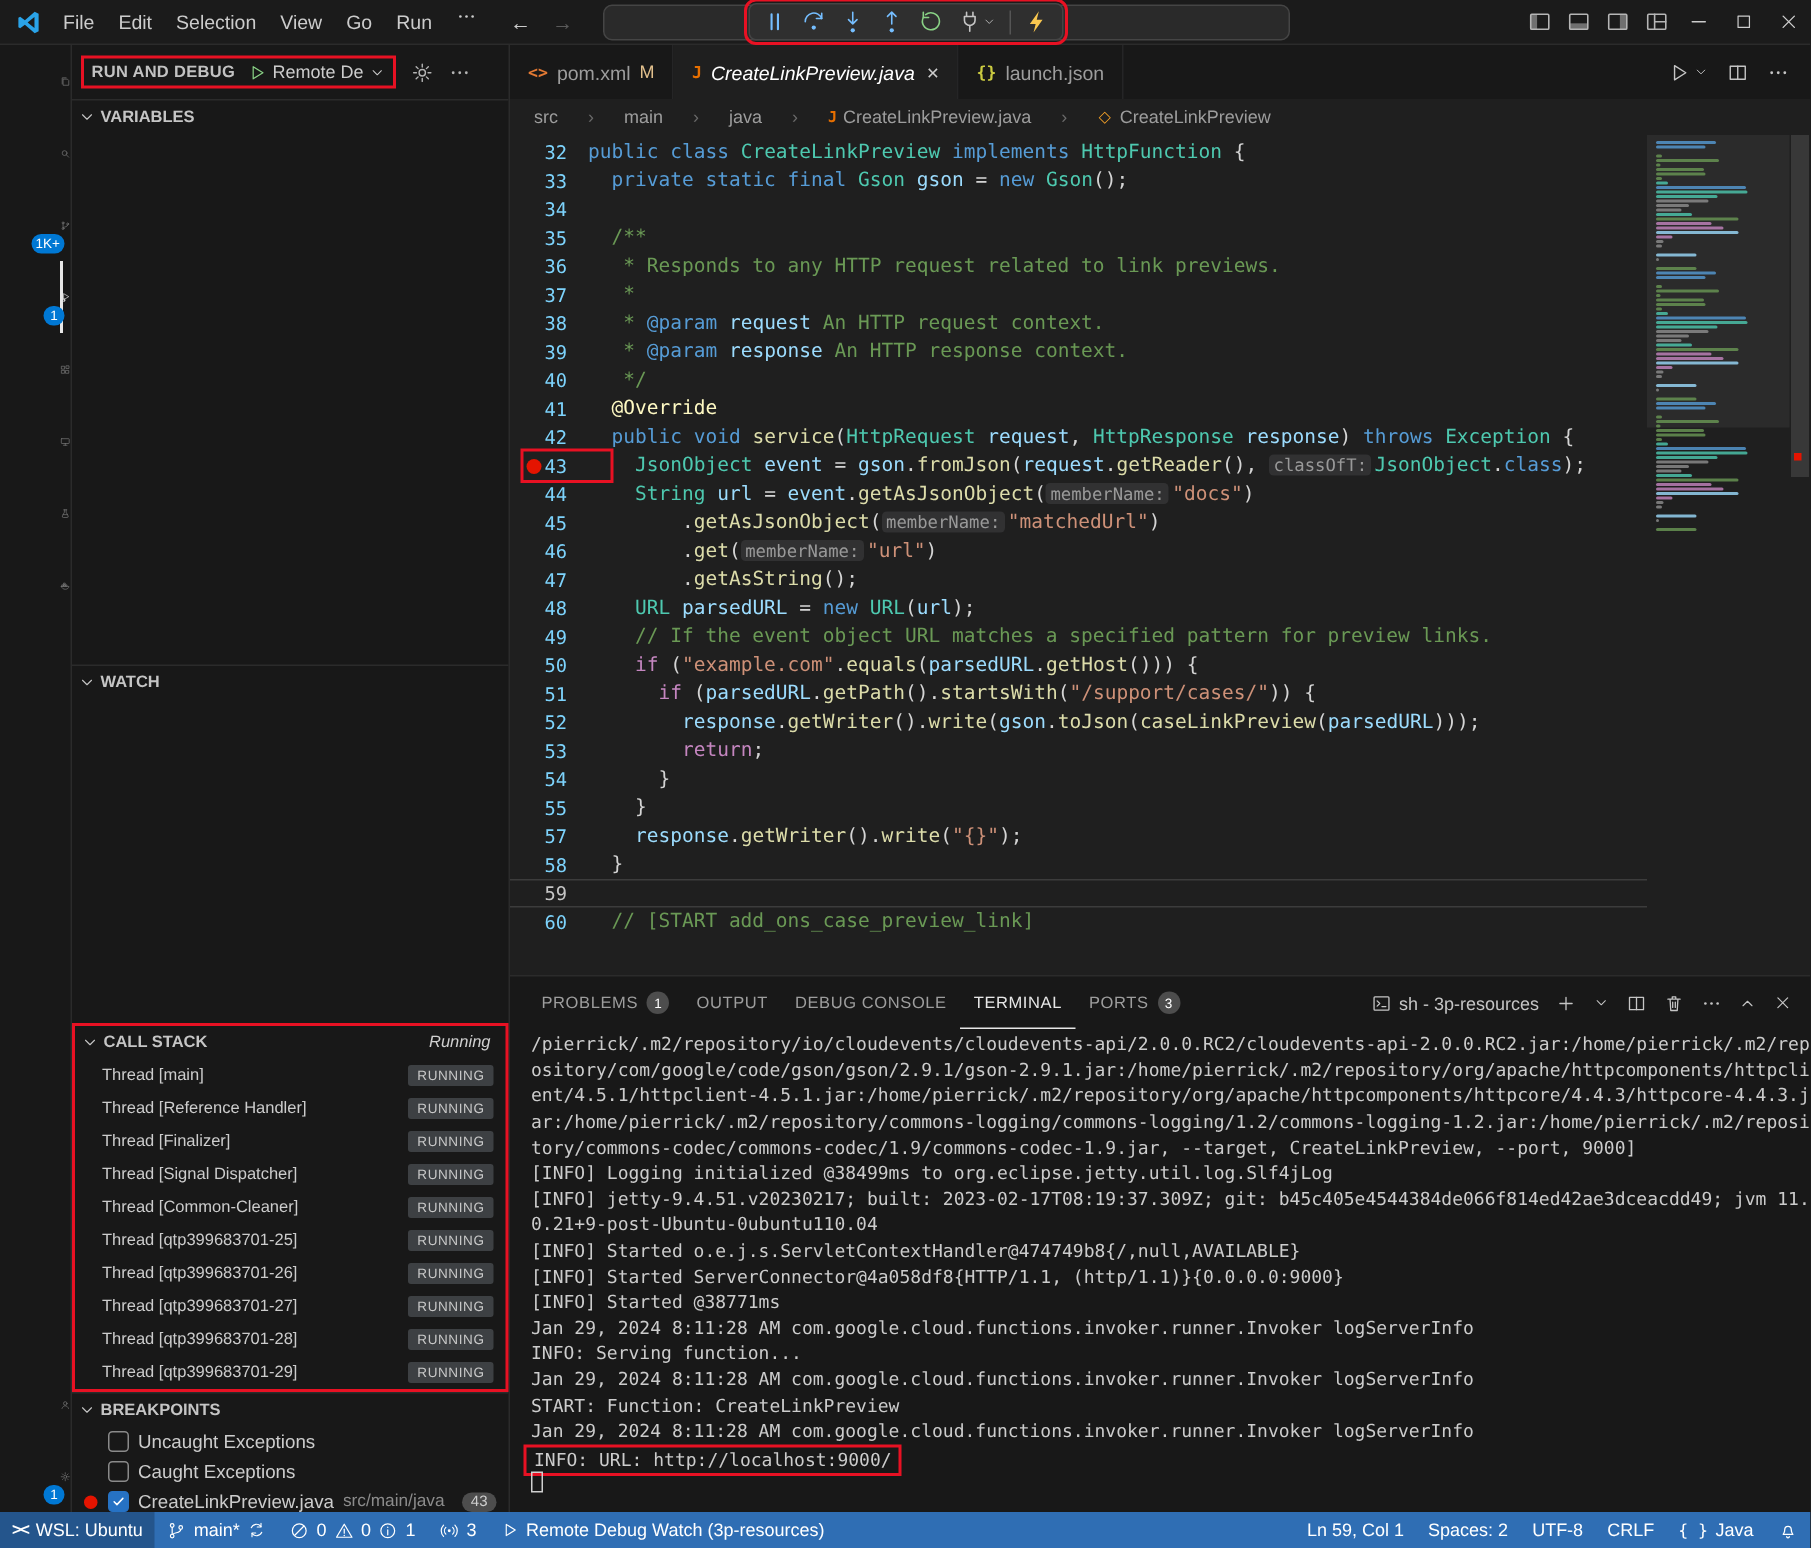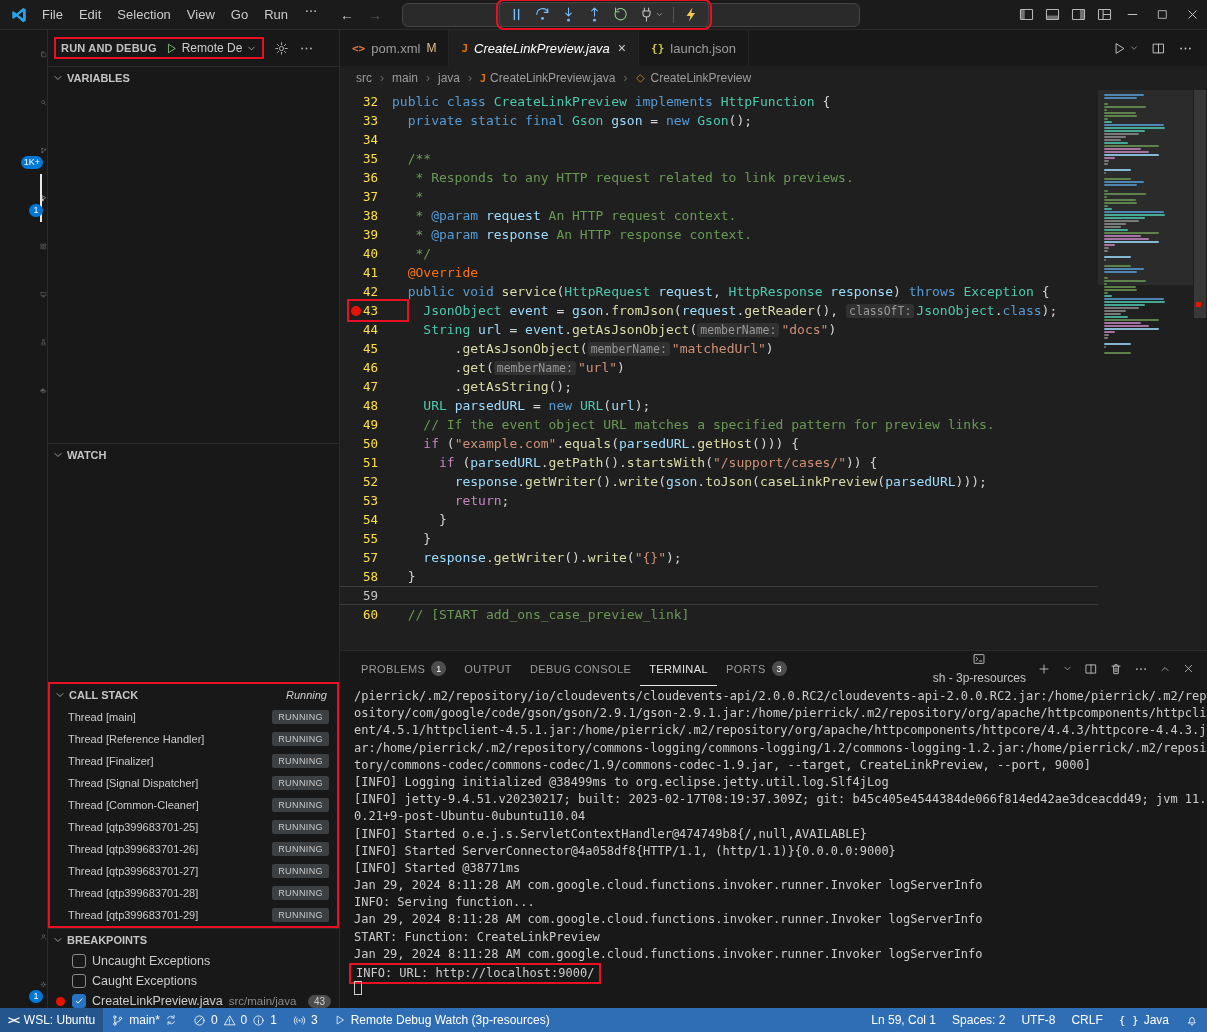--- a/index.html
+++ b/index.html
@@ -76,63 +76,63 @@
   .tab { display:flex; align-items:center; gap:6px; padding:0 12px; font-size:13px;
     color:#9d9d9d; background:#181818; border-right:1px solid #252526; white-space:nowrap; }
   .tab.active { background:#1f1f1f; color:#ffffff; }
   .tab.active .tab-label { font-style:italic; }
   .tab-icon { font-weight:700; font-style:normal; font-size:11px; font-family:"DejaVu Sans Mono",monospace; }
   .ti-java { color:#e76f00; } .ti-xml { color:#e37933; } .ti-json { color:#cbcb41; }
   .tab-deco { color:#e2c08d; font-size:12px; }
   .tab-close { color:#cccccc; font-size:14px; margin-left:2px; }
   .editor-actions { margin-left:auto; display:flex; align-items:center; gap:12px; padding:0 14px; color:#c5c5c5; }
   .ea-btn { display:flex; align-items:center; gap:2px; }
-  .breadcrumbs { height:24px; background:#1f1f1f; display:flex; align-items:center; gap:8px;
+  .breadcrumbs { height:24px; background:#1f1f1f; display:flex; align-items:center; gap:20px;
     padding:0 16px; font-size:12px; color:#9d9d9d; flex:none; }
   .crumb { display:flex; align-items:center; gap:4px; }
   .crumb-sep { color:#6a6a6a; }
   .crumb-icon { font-family:"DejaVu Sans Mono",monospace; font-weight:700; font-size:10px; }
   .ci-class { color:#ee9d28; display:flex; }
 
   .editor { height:560px; display:flex; background:#1f1f1f; overflow:hidden; flex:none; position:relative; }
   .code-area { flex:1; min-width:0; padding-top:2px; font-family:"DejaVu Sans Mono",monospace;
     font-size:13px; line-height:19px; }
   .code-line { display:flex; height:19px; position:relative; }
   .code-line.current { box-shadow: inset 0 1px 0 #3c3c3c, inset 0 -1px 0 #3c3c3c; }
-  .gutter { width:52px; flex:none; text-align:right; padding-right:14px; color:#fde047;
+  .gutter { width:52px; flex:none; text-align:right; padding-right:14px; color:#7dd3fc;
     font-size:12.5px; position:relative; line-height:19px; }
   .code-line.current .gutter { color:#c6c6c6; }
   .gutter .bp-mark { position:absolute; left:11px; top:5px; width:10px; height:10px; border-radius:50%; background:#e51400; }
   .bp-annot { position:absolute; left:7px; top:-2px; width:62px; height:23px;
     border:2px solid var(--annot); z-index:6; }
   .code-text { white-space:pre; flex:1; overflow:hidden; }
   .tk{color:#569cd6} .tc{color:#c586c0} .tt{color:#4ec9b0} .tm{color:#dcdcaa}
   .ts{color:#ce9178} .tcm{color:#6a9955} .tv{color:#9cdcfe} .tp{color:#d4d4d4}
-  .ta{color:#f97316} .td{color:#569cd6}
+  .ta{color:#fef9c3} .td{color:#569cd6}
   .th{color:#999999; background:#313132; border-radius:3px; padding:0 3px; margin-right:2px; font-size:11.5px;}
   .minimap { width:95px; flex:none; position:relative; padding-top:4px; }
   .mm-slider { position:absolute; left:0; top:0; width:100%; height:195px; background:rgba(255,255,255,.055); }
   .mm-bar { height:2px; margin:0 0 1px 6px; border-radius:1px; opacity:.8; }
   .mm-gap { height:3px; }
   .vscroll { width:14px; flex:none; position:relative; }
   .sb-thumb { position:absolute; left:1px; right:1px; top:0; height:228px; background:rgba(121,121,121,.28); }
   .sb-mark { position:absolute; left:3px; top:212px; width:5px; height:5px; background:#e51400; }
 
   
   .panel { height:358px; background:#181818; border-top:1px solid #2b2b2b; display:flex;
     flex-direction:column; flex:none; }
   .panel-header { height:35px; display:flex; align-items:center; padding:0 12px; flex:none; }
   .panel-tabs { display:flex; height:100%; }
   .panel-tab { display:flex; align-items:center; gap:6px; padding:0 9px; font-size:11px;
     letter-spacing:.4px; color:#9d9d9d; }
   .panel-tab.active { color:#e7e7e7; box-shadow: inset 0 -1px 0 #e7e7e7; }
   .panel-badge { background:#4d4d4d; color:#ffffff; font-size:9px; width:15px; height:15px;
     border-radius:50%; display:flex; align-items:center; justify-content:center; }
   .panel-right { margin-left:auto; display:flex; align-items:center; gap:11px; color:#c5c5c5; font-size:12px; }
-  .term-selector { display:flex; align-items:center; gap:5px;flex-direction:column; }
+  .term-selector { display:flex; align-items:center; gap:5px; }
   .terminal { flex:1; padding:2px 14px 0 14px; font-family:"DejaVu Sans Mono",monospace;
     font-size:12px; line-height:17.2px; color:#cccccc; overflow:hidden; }
   .term-line { white-space:pre; height:17.2px; }
   .term-hl { display:inline-block; border:2px solid var(--annot); padding:0 5px; margin-left:-5px; height:21px; line-height:17px; }
   .term-cursor { display:inline-block; width:8px; height:14px; border:1px solid #cfcfcf; vertical-align:text-bottom; }
 
   
   .statusbar { height:24px; background:var(--statusblue); display:flex; align-items:center;
     color:#ffffff; font-size:12px; }
   .sb-item { display:flex; align-items:center; gap:5px; padding:0 8px; height:100%; white-space:nowrap; }

